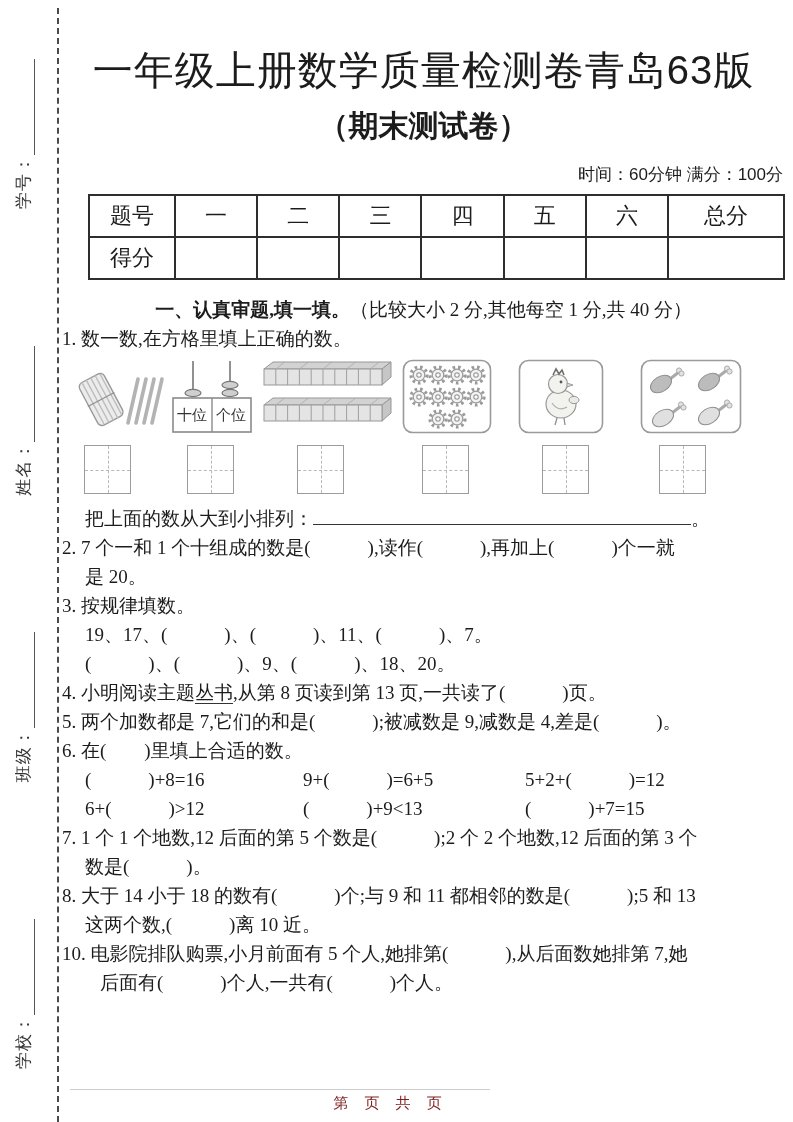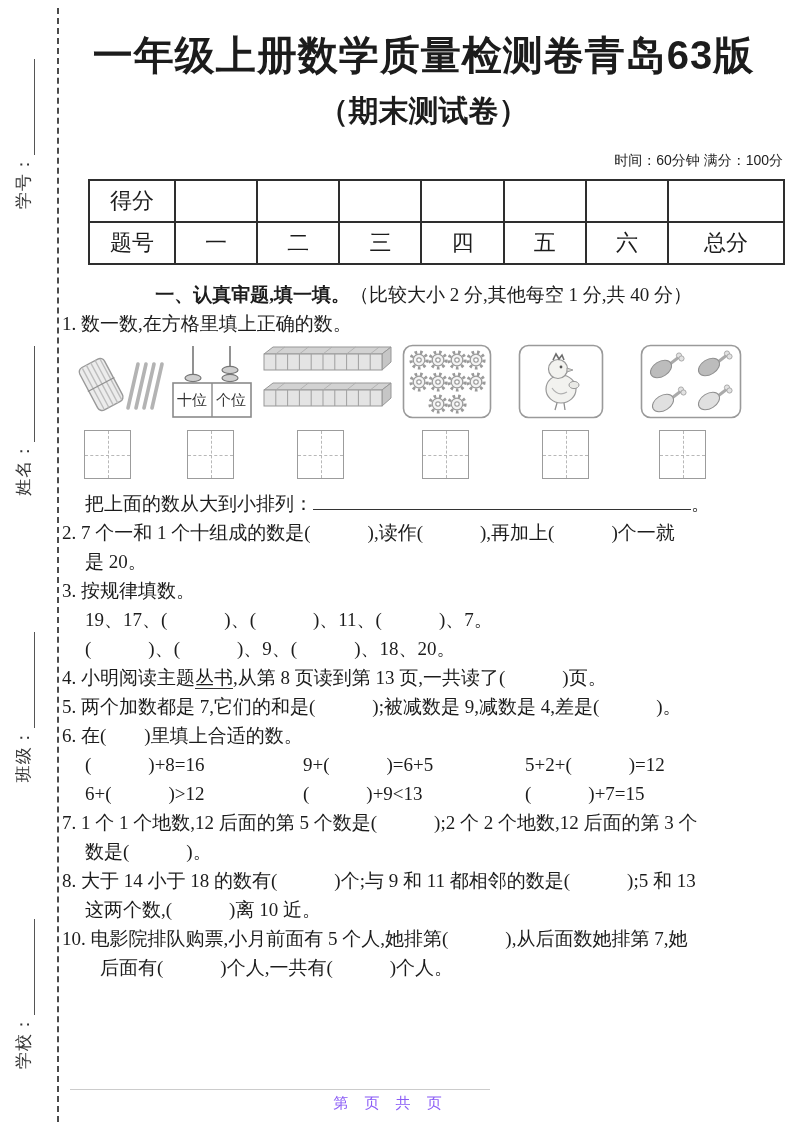--- a/index.html
+++ b/index.html
@@ -13,25 +13,25 @@
     border-left:2px dashed #4a4a4a;}
   .side-strip{
     position:absolute; left:-482px; top:541px; width:1010px; height:46px;
     transform:rotate(-90deg); display:flex; justify-content:space-between;
     align-items:center; font-size:17px; color:#333; letter-spacing:1px;
   }
   .side-group{display:flex; align-items:flex-end;}
   .side-blank{display:inline-block; width:96px; border-bottom:1.6px solid #555; height:18px;}
   
   .content{position:absolute; left:62px; top:0; width:723px;}
-  .title{margin-top:29px; text-align:center; font-family:"Liberation Sans","DejaVu Sans",sans-serif;
-    font-weight:bold; font-size:40px; line-height:52px; letter-spacing:1px;}
+  .title{margin-top:44px; text-align:center; font-family:"Liberation Sans","DejaVu Sans",sans-serif;
+    font-weight:normal; font-size:40px; line-height:52px; letter-spacing:1px;}
   .subtitle{margin-top:10px; text-align:center; font-family:"Liberation Sans","DejaVu Sans",sans-serif;
     font-weight:bold; font-size:30px; line-height:40px;}
-  .info-line{margin-top:18px; text-align:right; font-size:14px; line-height:22px; padding-right:2px;
+  .info-line{margin-top:18px; text-align:right; font-size:17px; line-height:22px; padding-right:2px;
     font-family:"Liberation Sans","DejaVu Sans",sans-serif;}
   
   table.score{border-collapse:collapse; margin-top:8px; margin-left:26px; width:697px;
     table-layout:fixed;}
   table.score td{border:2px solid #2e2e2e; text-align:center; font-size:22px; height:40px; padding:0;}
   table.score col.c-first{width:86px;} table.score col.c-last{width:116px;}
   
   .sec-head{margin-top:16px; font-size:19px; line-height:28px;text-align:center;}
   .sec-head .b{font-weight:bold;}
   .q{font-size:19px; line-height:29px;}
@@ -44,21 +44,21 @@
   .wgrid::before{content:""; position:absolute; left:0; right:0; top:50%; border-top:1.5px dashed #b8b8b8;}
   .wgrid::after{content:""; position:absolute; top:0; bottom:0; left:50%; border-left:1.5px dashed #b8b8b8;}
   .sort-line{margin-top:9px;}
   .blank-long{display:inline-block; width:378px; border-bottom:1.6px solid #333; height:19px; vertical-align:baseline;}
   .uline{border-bottom:1.5px solid #333;font-family:Liberation Serif, serif;}
   .eq-grid{display:grid; grid-template-columns:218px 222px auto; padding-left:23px; font-size:19px; line-height:29px;}
   .card{fill:none; stroke:#9a9a9a; stroke-width:1.6;}
   
   .footer-line{position:absolute; left:70px; top:1089px; width:420px; height:1px; background:#cccccc;}
   .footer-text{position:absolute; left:0; width:781px; top:1094px; text-align:center;
-    font-size:15px; letter-spacing:6px; color:#8b5cf6;
+    font-size:15px; letter-spacing:6px; color:#7f1d1d;
     font-family:"Liberation Sans","DejaVu Sans",sans-serif;}
 </style>
 </head>
 <body>
 
 <div class="page">
 
   <svg width="0" height="0" style="position:absolute" aria-hidden="true">
     <defs>
       <g id="gear">
@@ -114,38 +114,38 @@
           <col>
           <col>
           <col>
           <col>
           <col>
           <col>
           <col class="c-last">
       </colgroup>
       <tbody>
           <tr>
-        <td>得分</td>
-        <td></td>
-        <td></td>
-        <td></td>
-        <td></td>
-        <td></td>
-        <td></td>
-        <td></td>
-      </tr>
-      <tr>
         <td>题号</td>
         <td>一</td>
         <td>二</td>
         <td>三</td>
         <td>四</td>
         <td>五</td>
         <td>六</td>
         <td>总分</td>
+      </tr>
+      <tr>
+        <td>得分</td>
+        <td></td>
+        <td></td>
+        <td></td>
+        <td></td>
+        <td></td>
+        <td></td>
+        <td></td>
       </tr>
     </tbody>
       </table>
 
     <div class="sec-head">
       <span class="b">一、认真审题,填一填。</span><span>（比较大小 2 分,其他每空 1 分,共 40 分）</span>
     </div>
 
     <div class="q">1. 数一数,在方格里填上正确的数。</div>
 

